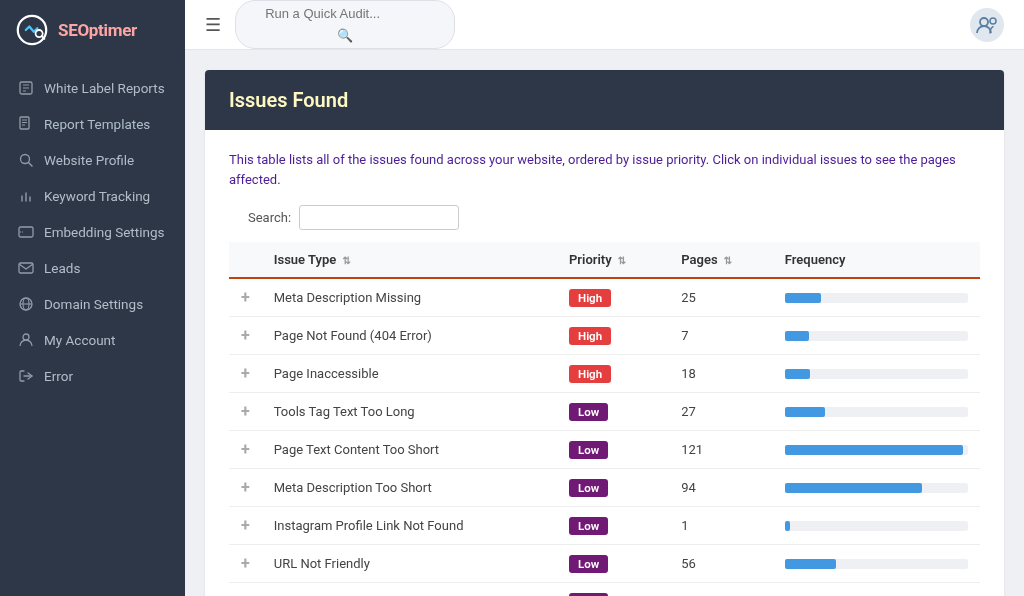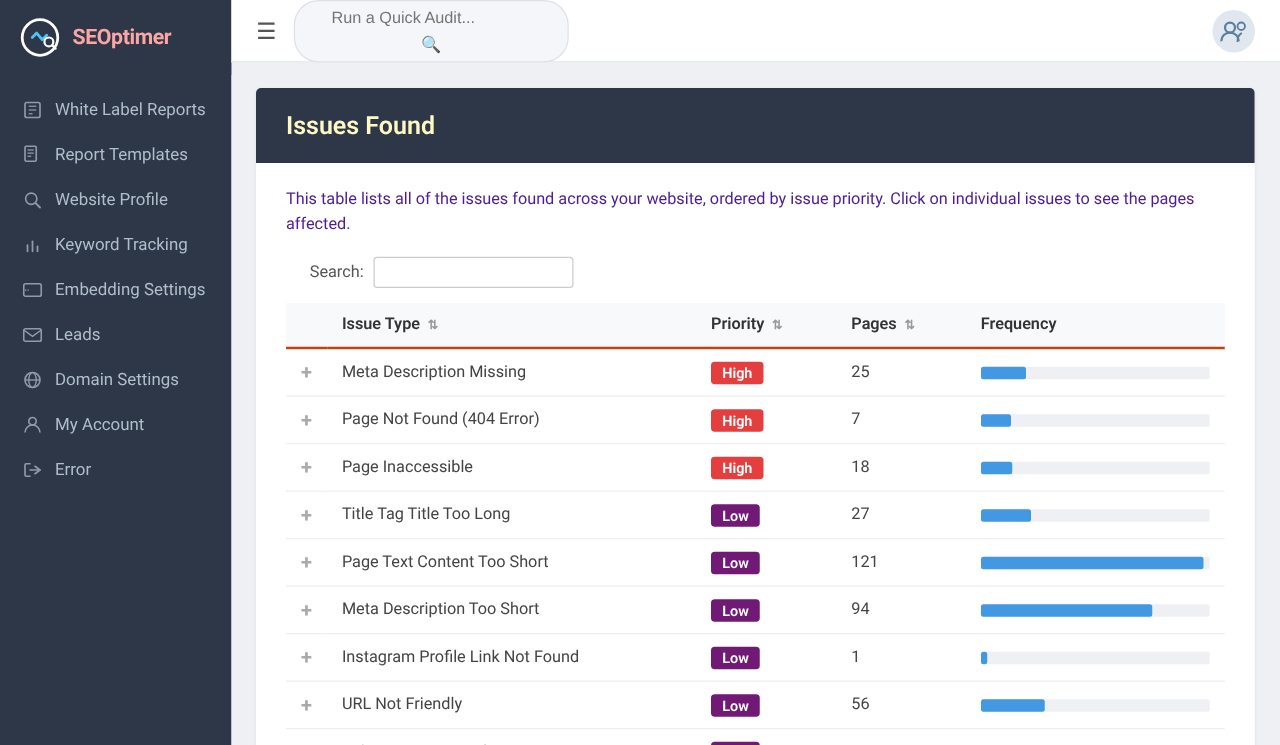--- a/index.html
+++ b/index.html
@@ -395,21 +395,21 @@
       <td><span class="badge badge-high">High</span></td>
       <td>18</td>
       <td>
         <div class="freq-bar-bg">
           <div class="freq-bar" style="width:14%"></div>
         </div>
       </td>
     </tr>
               <tr>
       <td><span class="row-expand">+</span></td>
-      <td>Title Tag Title Too Long</td>
+      <td>Tools Tag Text Too Long</td>
       <td><span class="badge badge-low">Low</span></td>
       <td>27</td>
       <td>
         <div class="freq-bar-bg">
           <div class="freq-bar" style="width:22%"></div>
         </div>
       </td>
     </tr>
               <tr>
       <td><span class="row-expand">+</span></td>

